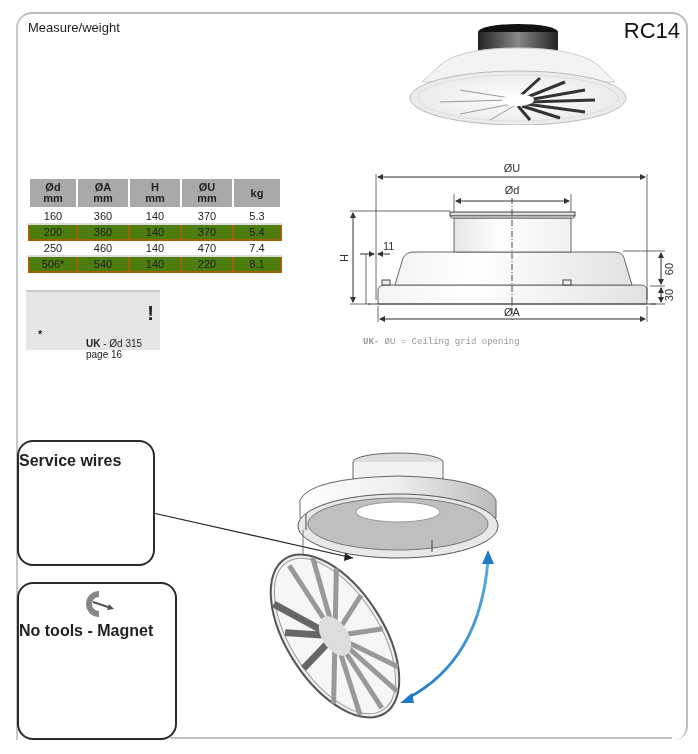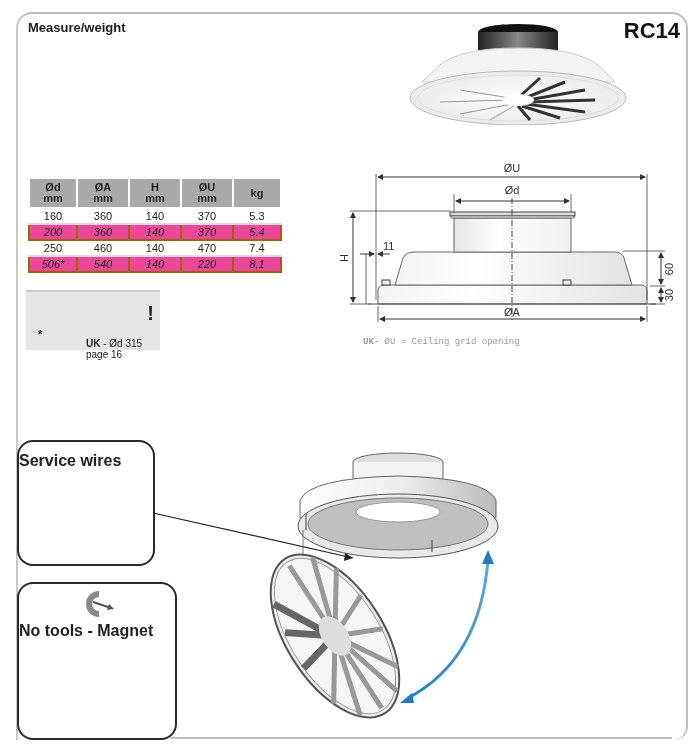--- a/index.html
+++ b/index.html
@@ -1,24 +1,24 @@
 <!DOCTYPE html>
 <html><head>
 <meta charset="utf-8">
 <style>
   html, body { margin:0; padding:0; background:#fff; }
   body { width:698px; height:754px; position:relative; overflow:hidden; font-family:"Liberation Sans", sans-serif; color:#222; }
   .frame { position:absolute; left:16px; top:12px; width:668px; height:726px; border:2px solid #bdbdbd; border-radius:16px 16px 14px 0; border-bottom:none; border-left-color:#c8c8c8; }
   .frame-bottom { position:absolute; left:170px; top:737px; width:502px; height:2px; background:#c0c0c0; }
-  .section-title { position:absolute; left:28px; top:20px; font-size:13px; font-weight:bold; color:#1e1e1e; }
-  .model { position:absolute; right:18px; top:18px; font-size:22px; font-weight:bold; color:#111; }
+  .section-title { position:absolute; left:28px; top:20px; font-size:13px; font-weight:normal; color:#1e1e1e; }
+  .model { position:absolute; right:18px; top:18px; font-size:22px; font-weight:normal; color:#111; }
   table.spec { position:absolute; left:28px; top:177px; border-collapse:collapse; font-size:11px; }
   table.spec th { background:#a9a9a9; color:#222; font-weight:bold; font-size:11px; line-height:11px; padding:3px 0; border:2px solid #fff; }
   table.spec td { text-align:center; padding:0; height:14px; line-height:14px; border:2px solid #a16207; color:#222; }
-  table.spec tr.even td { background:#ec4899;font-style:italic; }
+  table.spec tr.even td { background:#4d7c0f; }
   table.spec tr.odd td { background:#fff; border-color:#ddd #fff; }
   .c0{width:46px}.c1{width:50px}.c2{width:50px}.c3{width:50px}.c4{width:46px}
   .note { position:absolute; left:26px; top:290px; width:134px; height:58px; background:#e6e6e6; border-top:2px solid #c8c8c8; }
   .note .bang { position:absolute; right:6px; top:10px; font-size:20px; font-weight:bold; }
   .note .star { position:absolute; left:12px; top:36px; font-size:11px; font-weight:bold; }
   .note .txt { position:absolute; left:12px; top:46px; font-size:10px;padding-left:48px; }
   .note .txt b { font-weight:bold; }
   .caption { position:absolute; left:363px; top:337px; font-size:9px; color:#999;font-family:Liberation Mono, monospace; }
   .caption b { color:#999; }
   .callout { position:absolute; background:#fff; border:2px solid #2a2a2a; border-radius:16px; }

